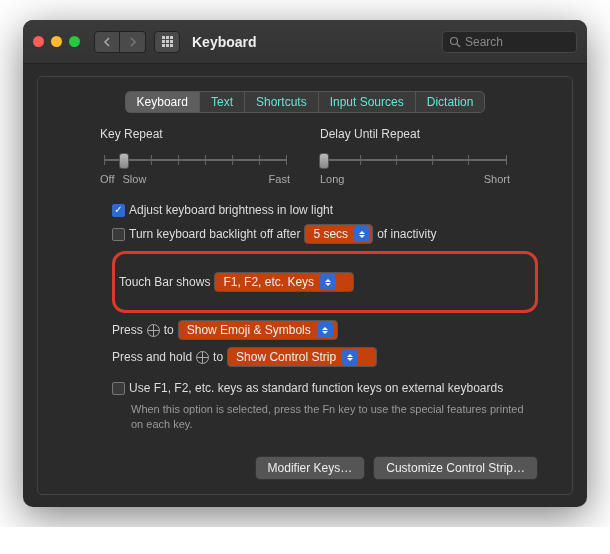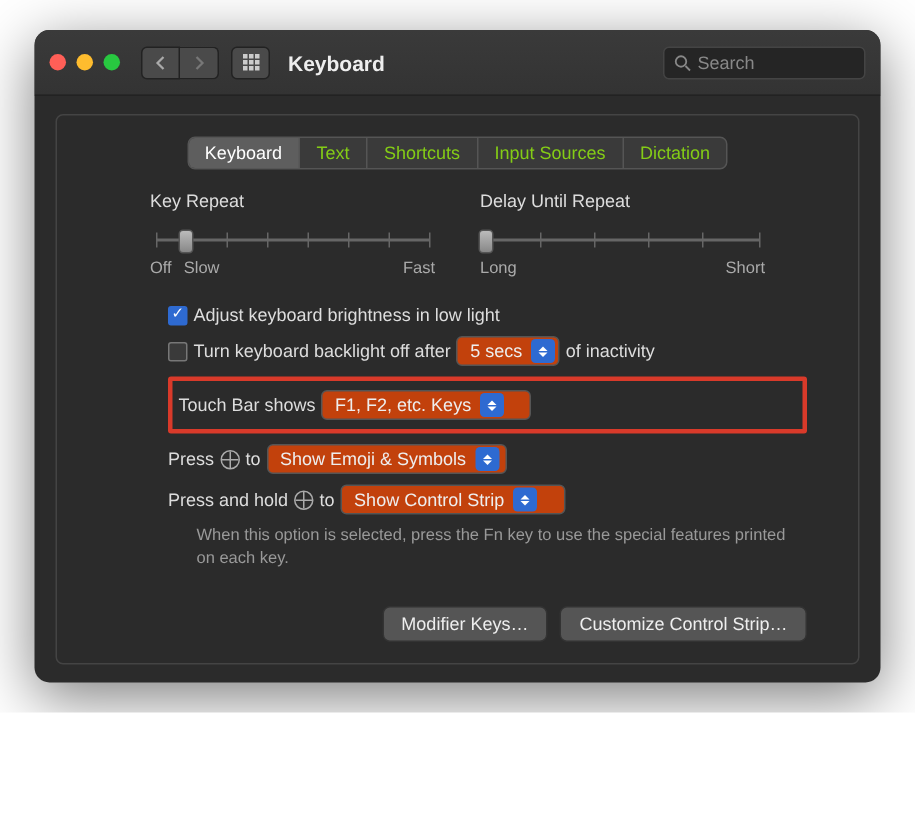--- a/index.html
+++ b/index.html
@@ -65,21 +65,21 @@
     background:#2b2b2b;
     padding: 10px 14px 14px;
   }
   .tabbar {
     display:flex;justify-content:center;margin:4px 0 14px;
   }
   .tabs {
     display:flex;border:1px solid #555;border-radius:5px;overflow:hidden;
     background:#3a3a3a;font-size:12px;
   }
-  .tab { padding:3px 11px;color:#84cc16;border-right:1px solid #555;cursor:default;}
+  .tab { padding:3px 11px;color:#5eead4;border-right:1px solid #555;cursor:default;}
   .tab:last-child{border-right:none;}
   .tab.active{background:#5e5e5e;color:#fff;}
   .sliders { display:flex;gap:30px;justify-content:center;margin:6px 0 18px;}
   .slidergroup { width:190px;}
   .slidergroup .lbl { color:#ddd;margin-bottom:10px;}
   .slider-track {
     position:relative;height:18px;
   }
   .slider-track .rail {
     position:absolute;left:4px;right:4px;top:8px;height:2px;background:#666;
@@ -110,21 +110,21 @@
     display:flex;flex-direction:column;align-items:center;justify-content:center;
   }
   .popup .arrows::before{content:"";border:3px solid transparent;border-bottom-color:#fff;margin-bottom:1px;}
   .popup .arrows::after{content:"";border:3px solid transparent;border-top-color:#fff;}
   .globe {
     width:13px;height:13px;border:1px solid #aaa;border-radius:50%;
     display:inline-block;position:relative;flex-shrink:0;
   }
   .globe::before{content:"";position:absolute;left:5px;top:0;bottom:0;width:1px;background:#aaa;}
   .globe::after{content:"";position:absolute;top:5px;left:0;right:0;height:1px;background:#aaa;}
-  .highlight { border:3px solid #d93a2a;border-radius:2px;padding:6px 4px;margin:4px 0;}
+  .highlight { border:3px solid #d93a2a;border-radius:13px;padding:18px 4px;margin:4px 0;}
   .subtext { color:#999;font-size:11px;margin-left:19px;margin-top:2px;max-width:420px;line-height:1.35;}
   .btnrow { display:flex;justify-content:flex-end;gap:8px;margin-top:24px;}
   .btn {
     background:#555;border:1px solid #333;border-radius:5px;
     color:#eee;padding:4px 12px;font-size:12px;
   }
   .footer { display:flex;justify-content:flex-end;align-items:center;gap:8px;padding:10px 16px 14px;}
   .helpbtn{
     width:20px;height:20px;border-radius:50%;background:#555;
     display:flex;align-items:center;justify-content:center;color:#ddd;font-size:12px;border:1px solid #333;
@@ -269,20 +269,24 @@
         <div class="row">
           <span>Press and hold</span>
           <span class="globe"></span>
           <span>to</span>
           <span class="popup" style="min-width:150px">
             <span>Show Control Strip</span>
             <span class="arrows"></span>
           </span>
         </div>
 
+        <div class="row" style="margin-top:14px">
+          <span class="checkbox"></span>
+          <span>Use F1, F2, etc. keys as standard function keys on external keyboards</span>
+        </div>
         <div class="subtext">When this option is selected, press the Fn key to use the special features printed on each key.</div>
 
         <div class="btnrow">
           <div class="btn">Modifier Keys…</div>
           <div class="btn">Customize Control Strip…</div>
         </div>
       </div>
     </div>
 
   </div>

